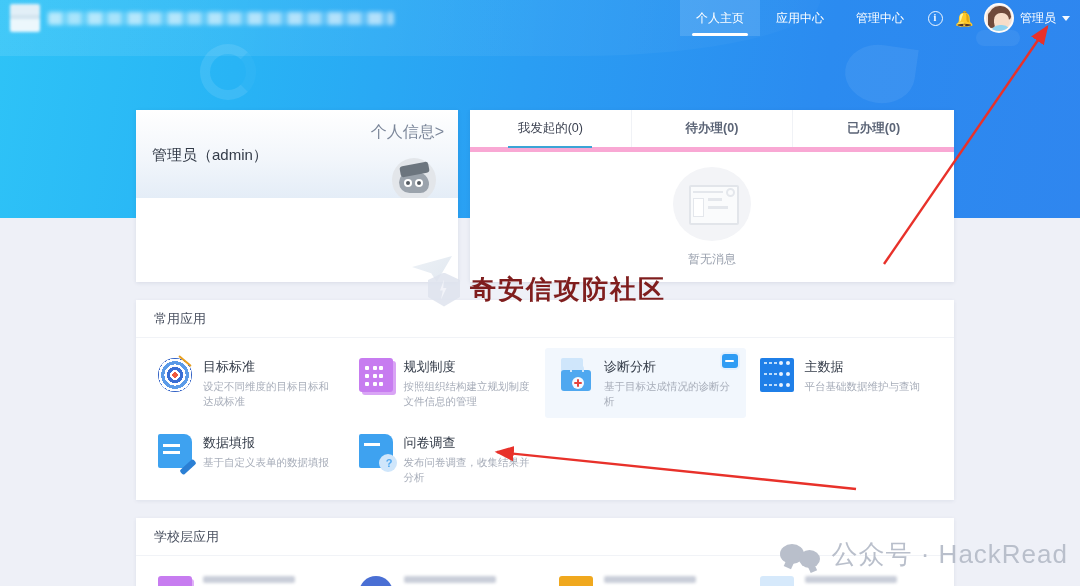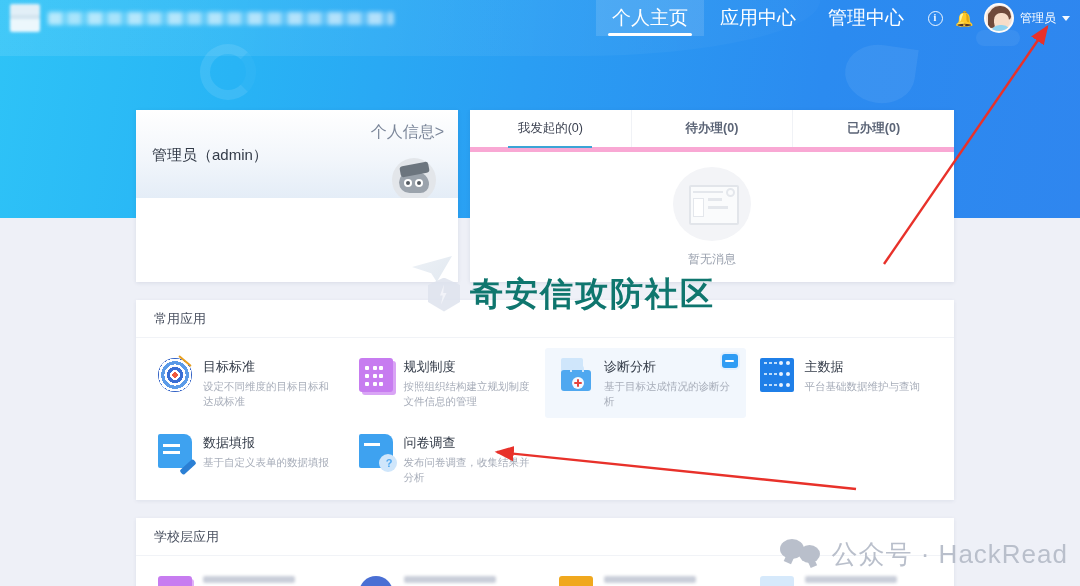--- a/index.html
+++ b/index.html
@@ -57,21 +57,21 @@
     background:
       repeating-linear-gradient(90deg,
         rgba(255,255,255,.62) 0 14px,
         rgba(255,255,255,.24) 14px 20px,
         rgba(255,255,255,.55) 20px 33px,
         rgba(255,255,255,.20) 33px 40px);
     filter: blur(2.2px);
   }
   .nav { margin-left: auto; display: flex; align-items: center; height: 36px; }
   .nav-item {
-    position: relative; color: #fff; font-size: 19px; padding: 0 16px;
+    position: relative; color: #fff; font-size: 12px; padding: 0 16px;
     height: 36px; line-height: 36px; cursor: pointer; white-space: nowrap;
   }
   .nav-item.active { background: rgba(255,255,255,.13); }
   .nav-item.active::after {
     content: ""; position: absolute; left: 12px; right: 12px; bottom: 0;
     height: 3px; background: #fff; border-radius: 2px;
   }
   .nav-icon {
     width: 30px; height: 36px; display: flex; align-items: center; justify-content: center;
     cursor: pointer;
@@ -332,25 +332,25 @@
   .wm-logo {
     width: 32px; height: 34px; background: #dfe3ee;
     clip-path: polygon(50% 0, 100% 22%, 100% 72%, 50% 100%, 0 72%, 0 22%);
     position: relative; opacity: .85;
   }
   .wm-logo::after {
     content:""; position:absolute; left:10px; top:7px; width:10px; height:20px;
     background:#f2f4f9; clip-path: polygon(60% 0, 20% 55%, 48% 55%, 30% 100%, 85% 42%, 52% 42%);
   }
   .wm-text {
-    font-size: 33px; color: #0f766e; letter-spacing: 2px; font-weight: bold;
+    font-size: 26px; color: #7f1d1d; letter-spacing: 2px; font-weight: bold;
   }
 
   .hackread {
-    position: absolute; right: 12px; bottom: 14px; display: flex; align-items: flex-start;
+    position: absolute; right: 12px; bottom: 14px; display: flex; align-items: flex-end;
     gap: 12px; z-index: 8; pointer-events: none; user-select: none;
   }
   .wechat-ic { position: relative; width: 40px; height: 30px; }
   .wx-b1 {
     position:absolute; left:0; top:2px; width:24px; height:20px; border-radius:50%;
     background:#b9bfcb;
   }
   .wx-b1::after {
     content:""; position:absolute; left:5px; bottom:-4px; width:8px; height:8px;
     background:#b9bfcb; transform: rotate(24deg);

